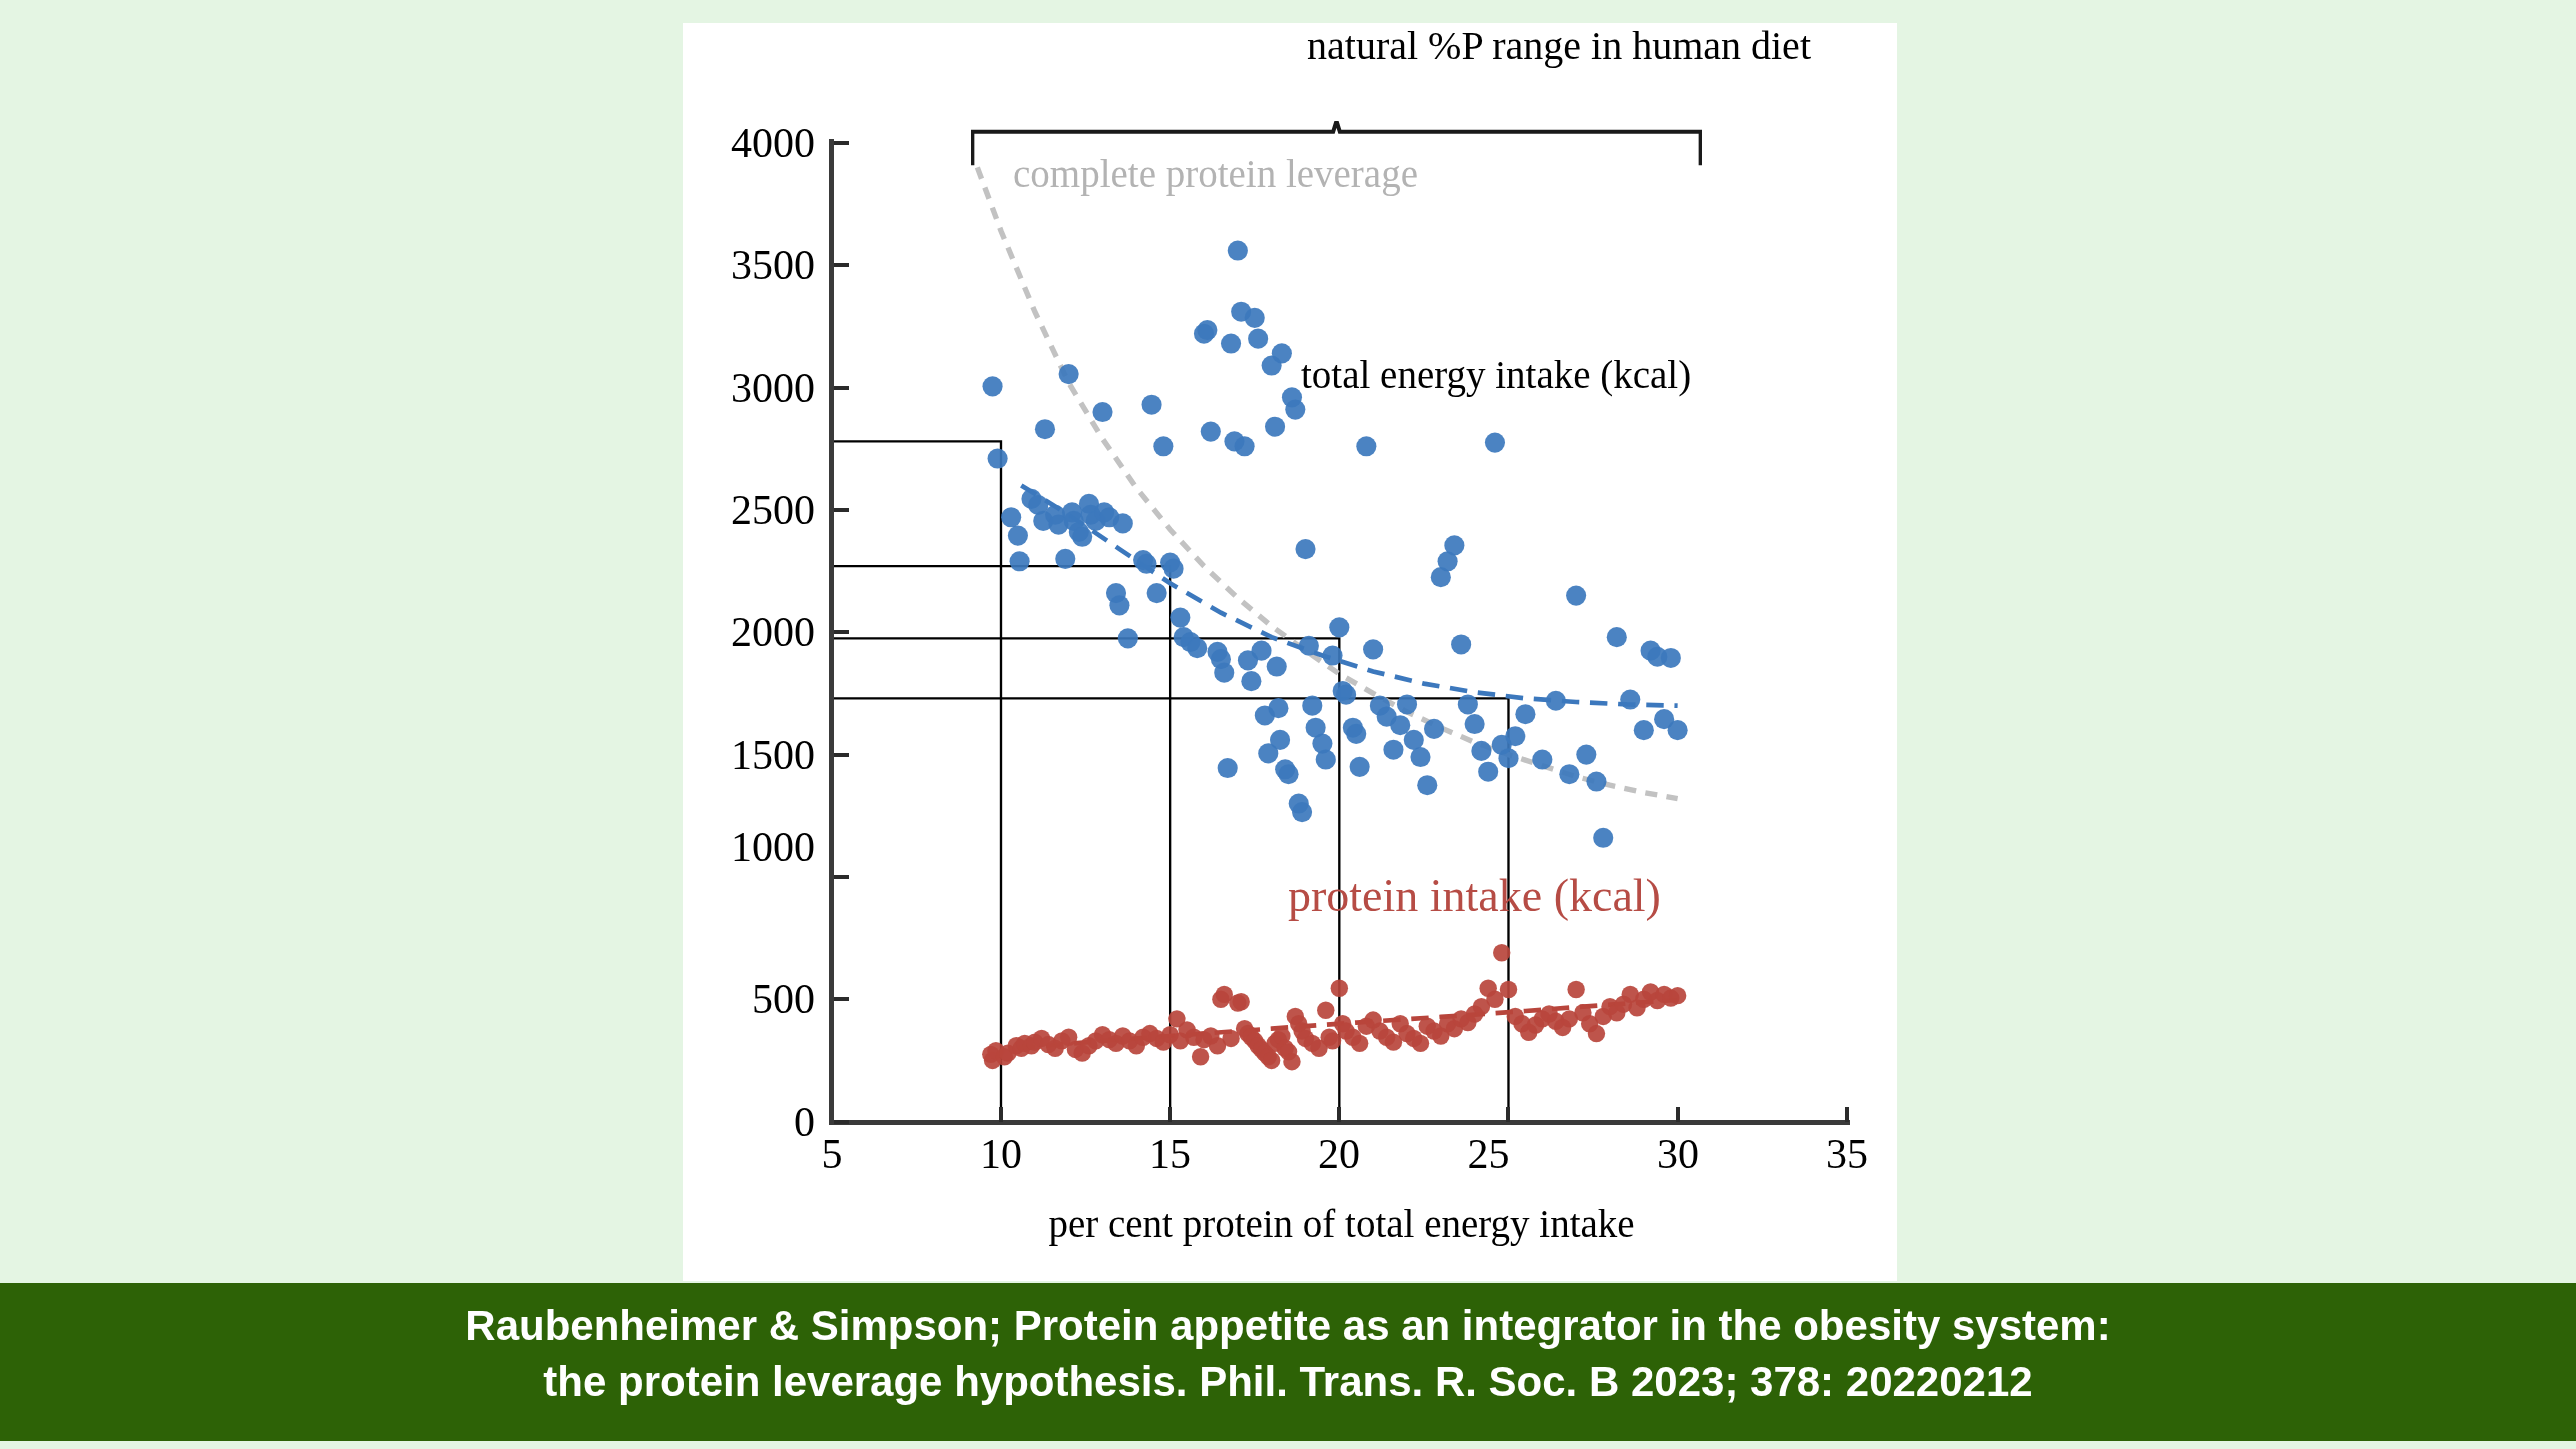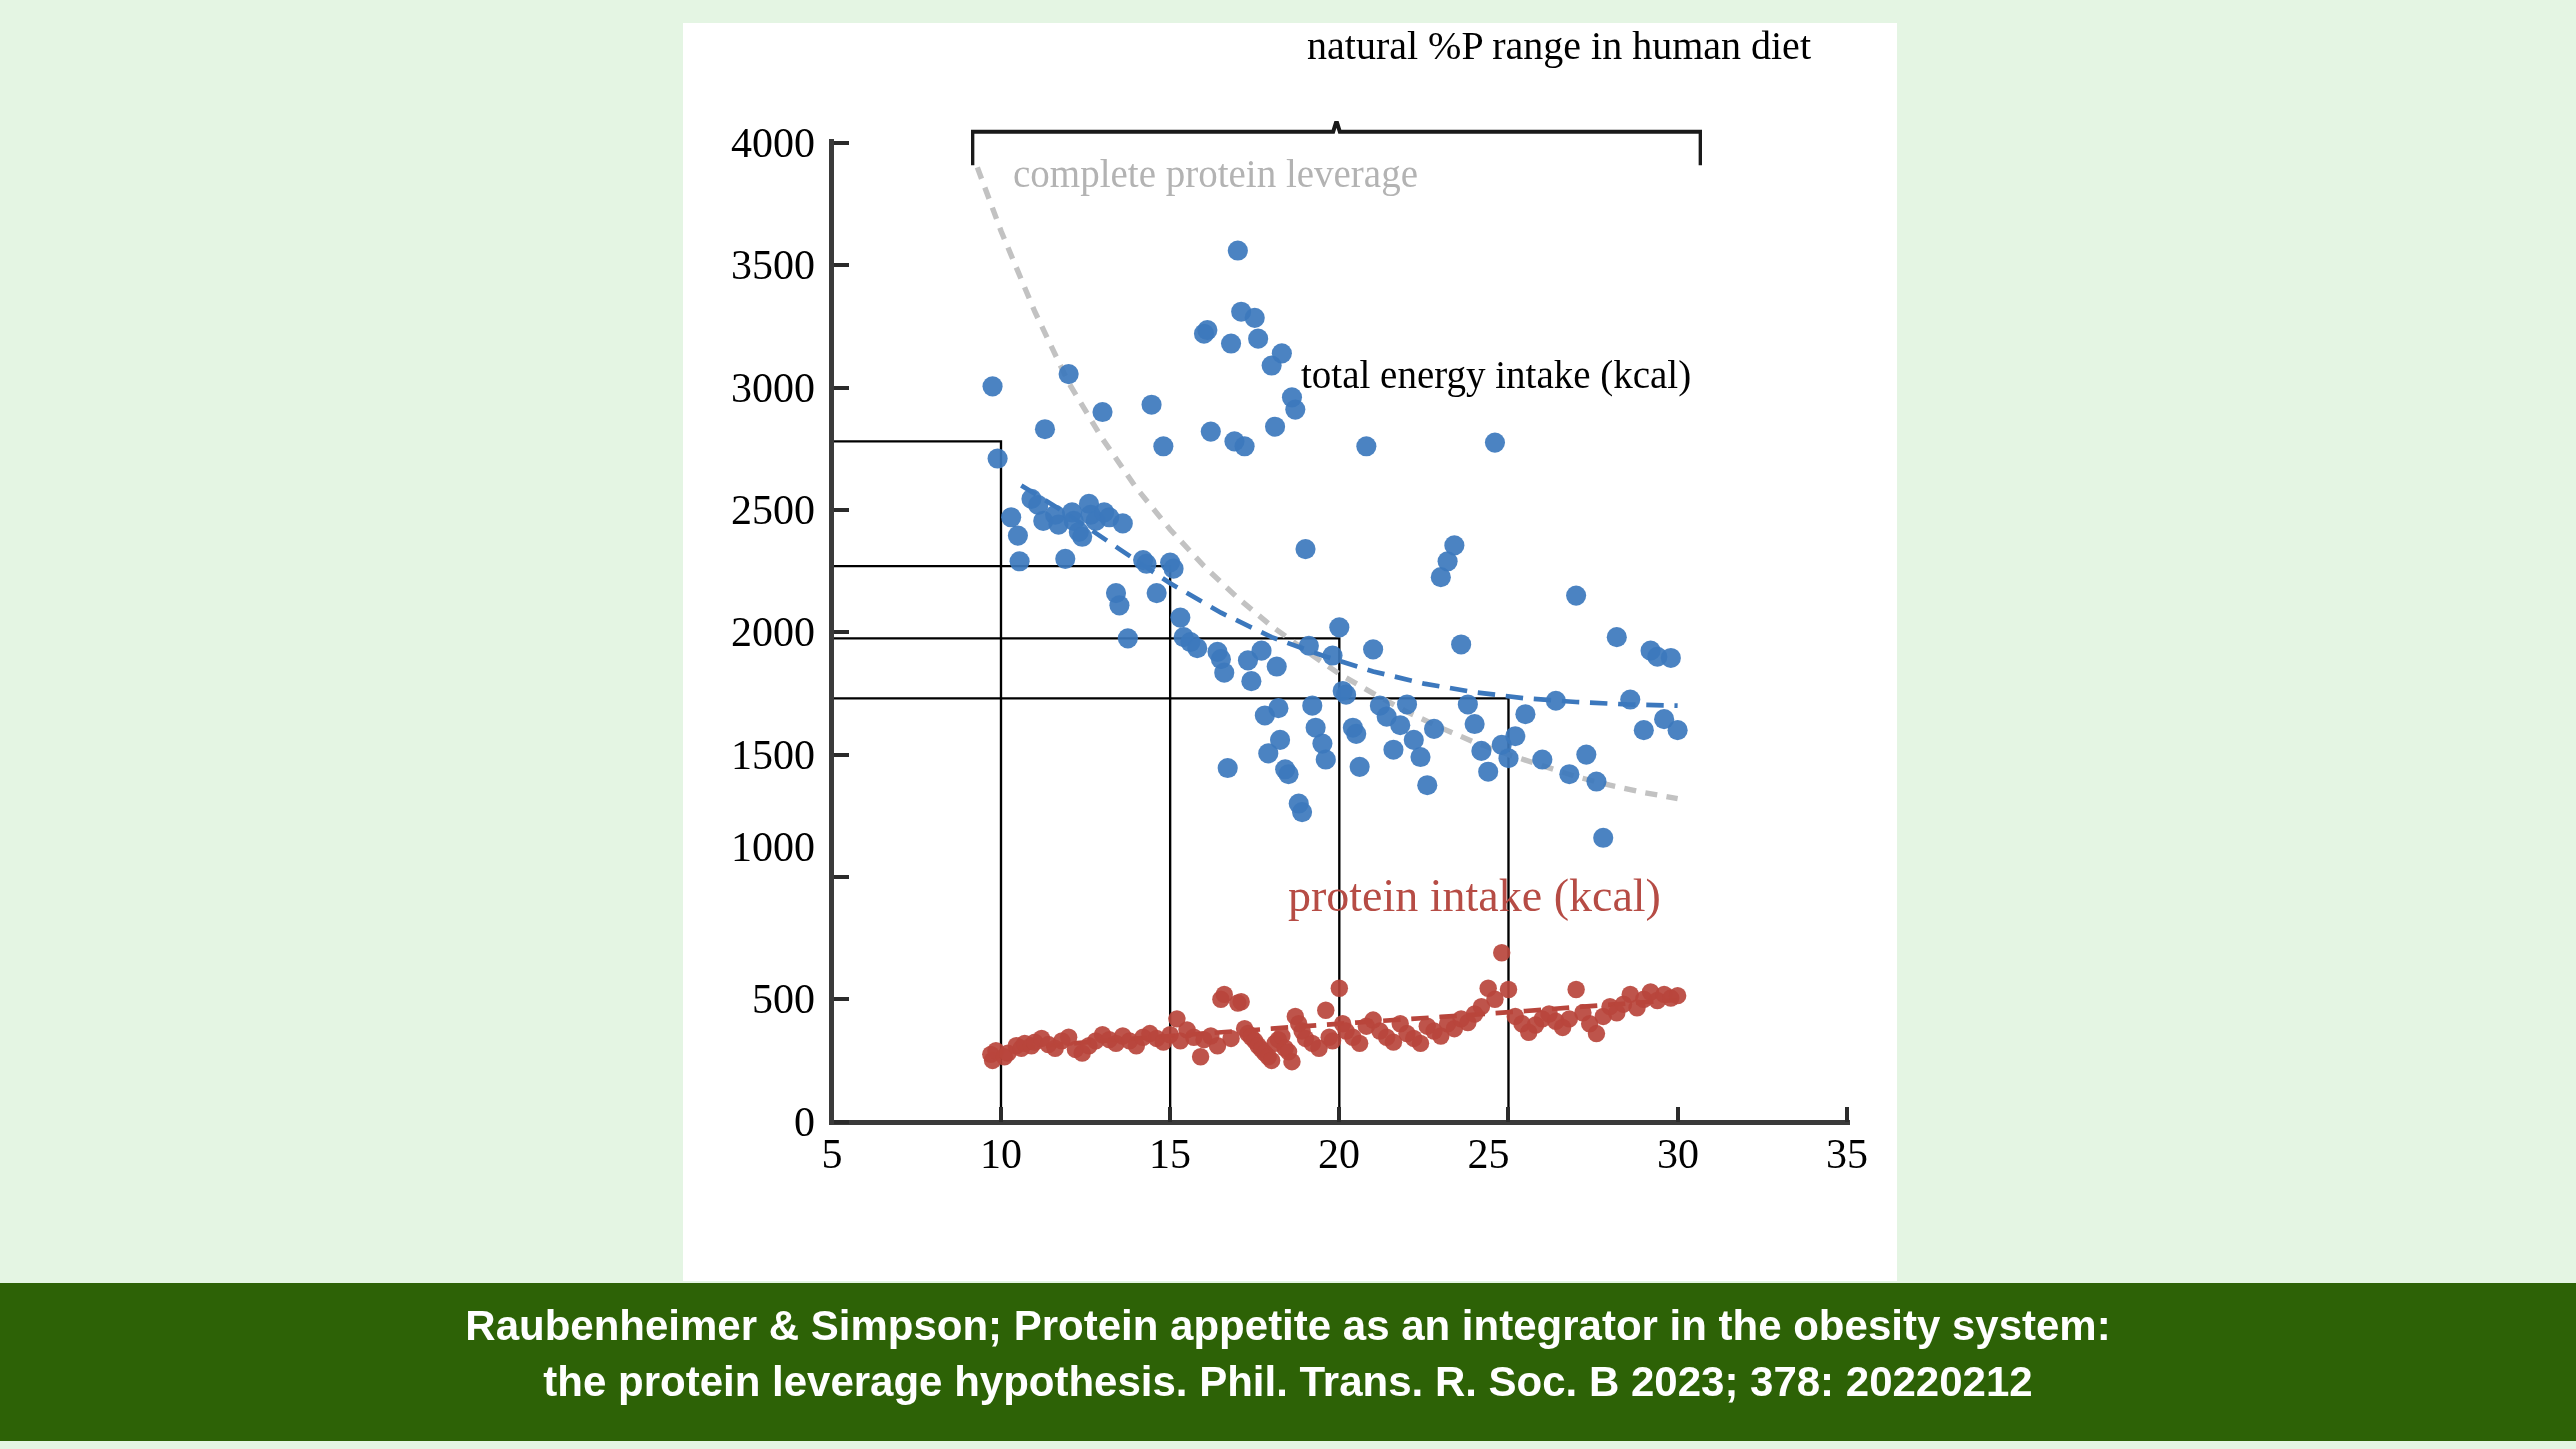--- a/index.html
+++ b/index.html
@@ -401,20 +401,21 @@
       <div class="tick-x" style="left: 1337px;"></div>
       <div class="xlabel" style="left: 1339px;">20</div>
       <div class="tick-x" style="left: 1506px;"></div>
       <div class="xlabel" style="left: 1456px; text-align: right;">25</div>
       <div class="tick-x" style="left: 1676px;"></div>
       <div class="xlabel" style="left: 1678px;">30</div>
       <div class="tick-x" style="left: 1845px;"></div>
       <div class="xlabel" style="left: 1847px;">35</div>
     </div>
 
+  <div class="axis-caption">per cent protein of total energy intake</div>
 
   <div class="legend-gray">complete protein leverage</div>
   <div class="legend-blue">total energy intake (kcal)</div>
   <div class="legend-red">protein intake (kcal)</div>
 
   <div class="caption-bar">
     <span class="caption-line">Raubenheimer &amp; Simpson; Protein appetite as an integrator in the obesity system:</span>
     <span class="caption-line">the protein leverage hypothesis. Phil. Trans. R. Soc. B 2023; 378: 20220212</span>
   </div>
 

